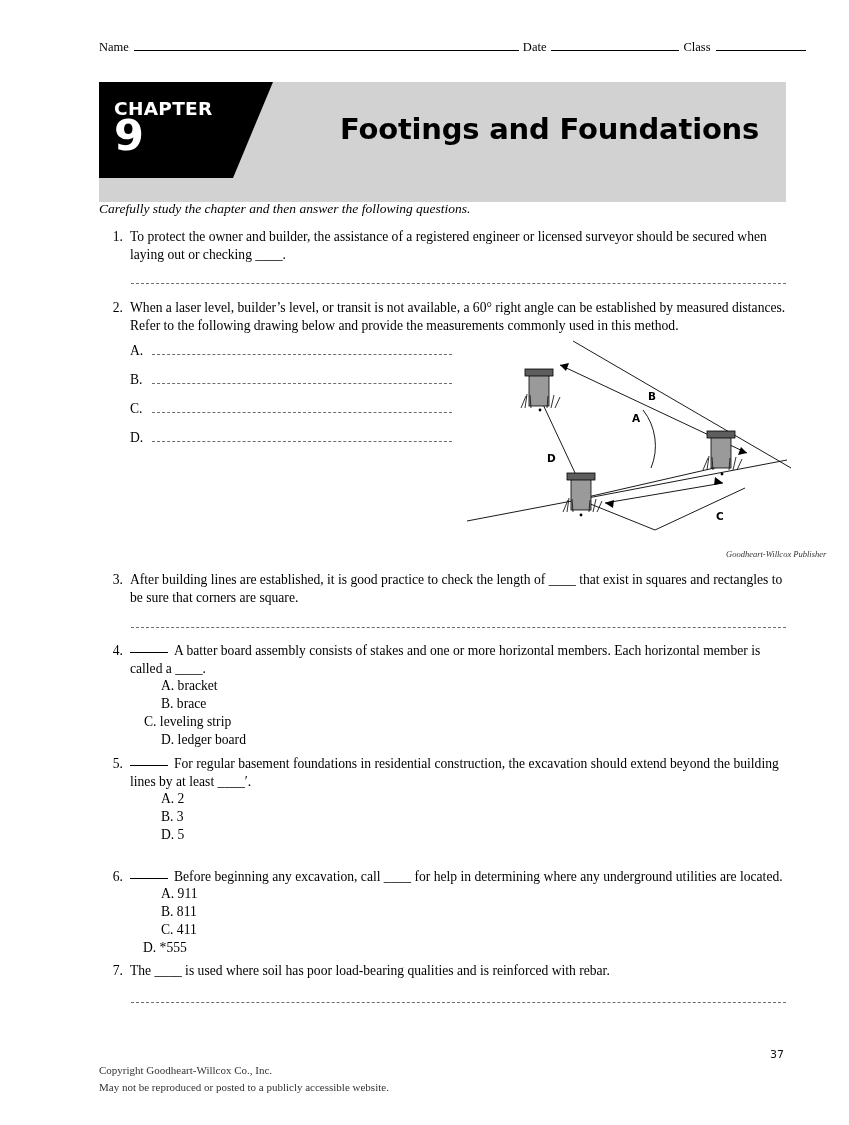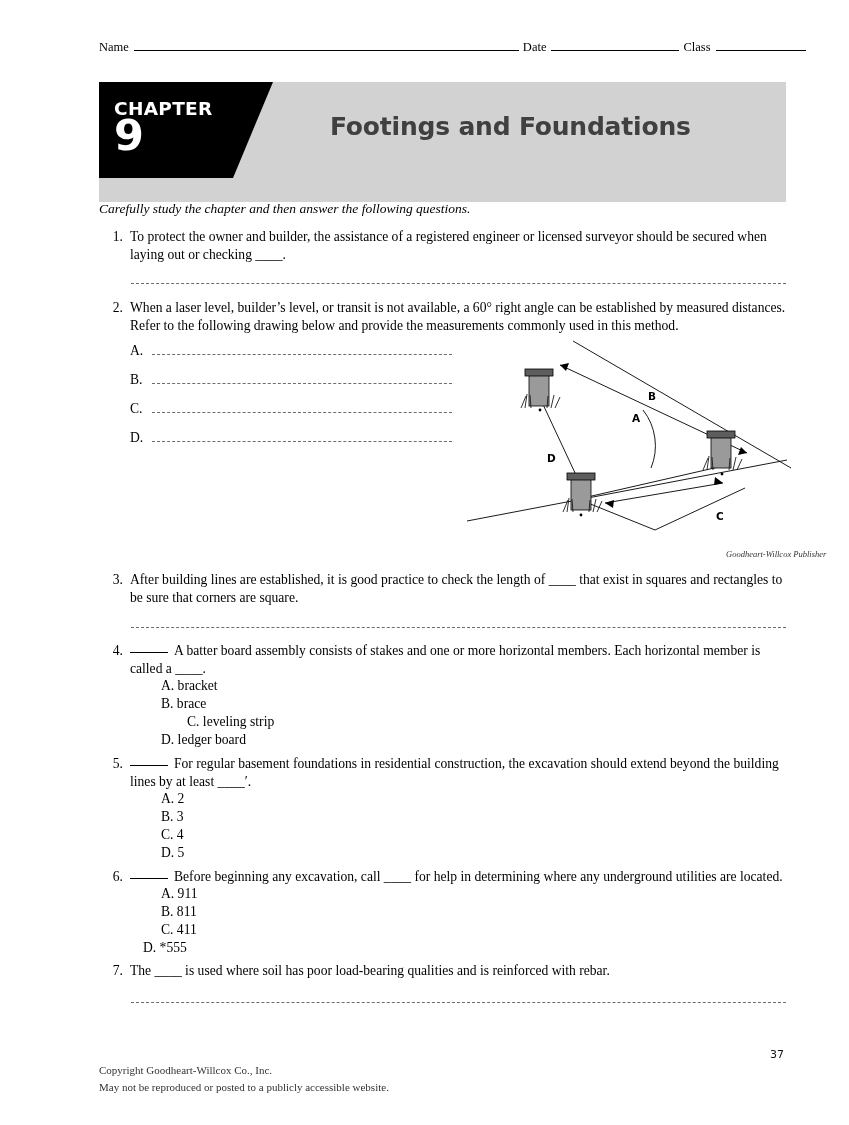--- a/index.html
+++ b/index.html
@@ -84,25 +84,25 @@
     color: #fff;
     font-family: "DejaVu Sans", sans-serif;
     font-weight: bold;
     font-size: 43px;
     line-height: 1;
     z-index: 3;
   }
   .banner-title {
     position: absolute;
     top: 30px;
-    left: 231px;
+    left: 241px;
     font-family: "DejaVu Sans", sans-serif;
     font-weight: bold;
-    font-size: 25px;
-    color: #404040;
+    font-size: 29px;
+    color: #000000;
     letter-spacing: -0.2px;
   }
 
   
   .instruction {
     position: absolute;
     top: 201px;
     left: 99px;
     font-style: italic;
     font-size: 13.5px;
@@ -324,34 +324,33 @@
 
   <div class="q" style="top:642px; left:99px; width:687px;">
     <span class="num">4.</span>
     <div class="body">
       <span class="mc-blank"></span><span>A batter board assembly consists of stakes and one or more horizontal members. Each horizontal member is called a ____.</span>
     </div>
   </div>
   <div class="q" style="top:677px; left:99px; width:687px;">
     <div class="opt" style="margin-left:62px;">A. bracket</div>
     <div class="opt" style="margin-left:62px;">B. brace</div>
-    <div class="opt" style="margin-left:88px;">C. leveling strip</div>
+    <div class="opt" style="margin-left:45px;">C. leveling strip</div>
     <div class="opt" style="margin-left:62px;">D. ledger board</div>
   </div>
 
   <div class="q" style="top:755px; left:99px; width:687px;">
     <span class="num">5.</span>
     <div class="body">
       <span class="mc-blank"></span><span>For regular basement foundations in residential construction, the excavation should extend beyond the building lines by at least ____′.</span>
     </div>
   </div>
   <div class="q" style="top:790px; left:99px; width:687px;">
     <div class="opt" style="margin-left:62px;">A. 2</div>
     <div class="opt" style="margin-left:62px;">B. 3</div>
-    <div class="opt" style="margin-left:62px;">C. 4</div>
     <div class="opt" style="margin-left:62px;">D. 5</div>
   </div>
 
   <div class="q" style="top:868px; left:99px; width:687px;">
     <span class="num">6.</span>
     <div class="body">
       <span class="mc-blank"></span><span>Before beginning any excavation, call ____ for help in determining where any underground utilities are located.</span>
     </div>
   </div>
   <div class="q" style="top:885px; left:99px; width:687px;">

